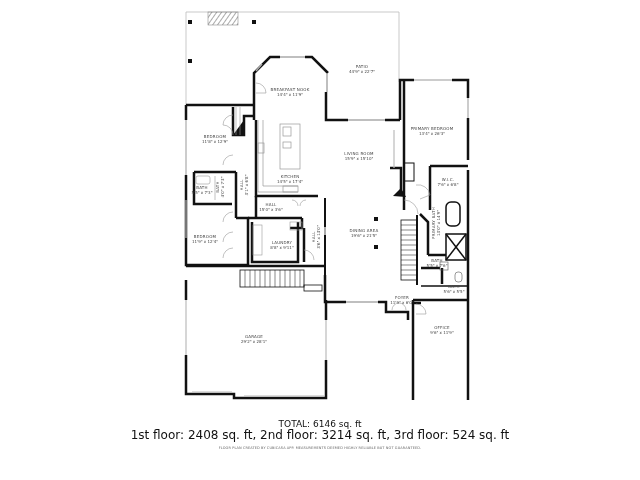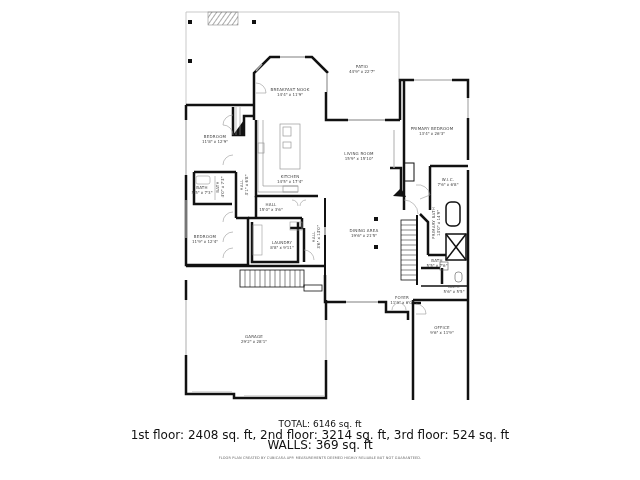--- a/index.html
+++ b/index.html
@@ -304,15 +304,14 @@
     <span class="d">3'6" x 13'0"</span>
   </div>
 <div class="lbl rot" style="left:436px;top:218px;">
     <span class="n">PRIMARY BATH</span>
     <span class="d">13'0" x 14'9"</span>
   </div>
 
 <div id="summary">
   <div id="total">TOTAL: 6146 sq. ft</div>
   <div class="sline">1st floor: 2408 sq. ft, 2nd floor: 3214 sq. ft, 3rd floor: 524 sq. ft</div>
-  <div class="sline">WALLS: 369 sq. ft</div>
   <div id="credit">FLOOR PLAN CREATED BY CUBICASA APP. MEASUREMENTS DEEMED HIGHLY RELIABLE BUT NOT GUARANTEED.</div>
 </div>
 
 </body></html>

